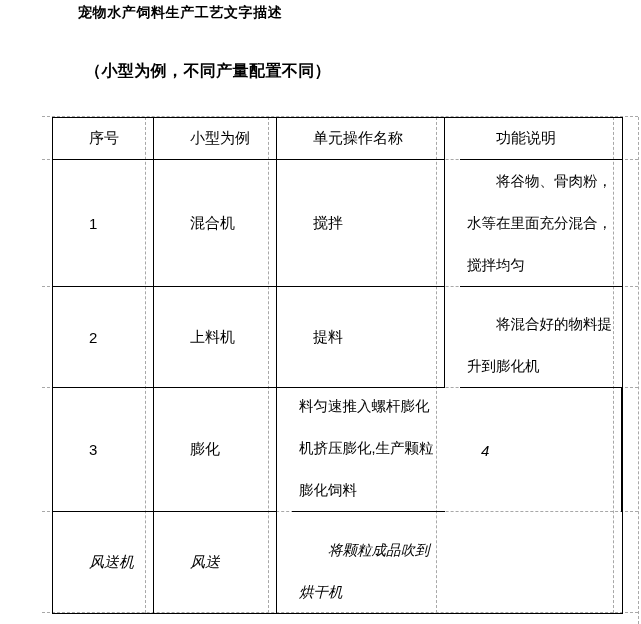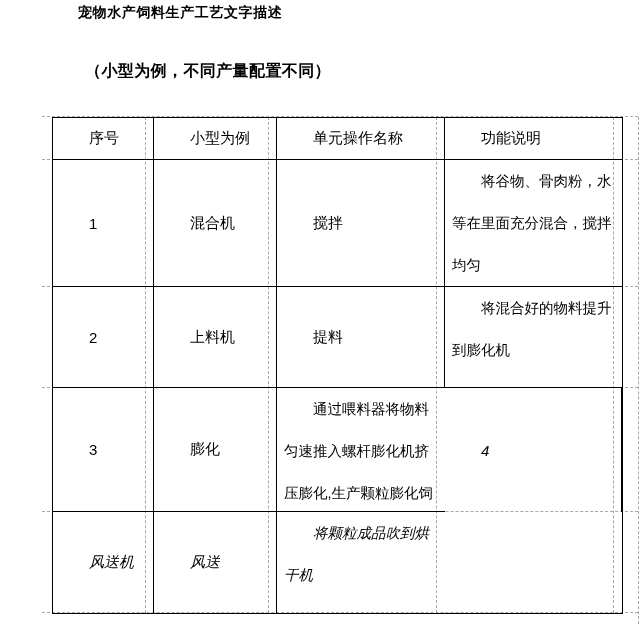--- a/index.html
+++ b/index.html
@@ -29,26 +29,26 @@
     background:transparent;
   }
   .cell{
     box-sizing:border-box;
     border-right:1px solid #000;
     border-bottom:1px solid #000;
     display:flex;align-items:center;
     overflow:hidden;
     font-size:15px;
   }
-  .cell.last-col{border-right:none;}
+  .cell.last-col{border-right:none;margin-left:15px;}
   .cell.last-row{border-bottom:none;font-style:italic;}
   .cell > .t{
     padding-left:36px;white-space:nowrap;
   }
-  .cell.desc{align-items:flex-start;font-size:14.5px;}
+  .cell.desc{align-items:flex-end;font-size:14.5px;}
   .cell.desc > .p{
     margin:0;padding:0 6px 0 7px;
     text-indent:29px;
     line-height:42px;
     word-break:break-all;
   }
   
   .gl-h{position:absolute;left:42px;width:596px;height:0;border-top:1px dashed #a8a8a8;}
   .gl-v{position:absolute;top:117px;width:0;height:496px;border-left:1px dashed #a8a8a8;}
   .gl-v.outer{height:507px;}

